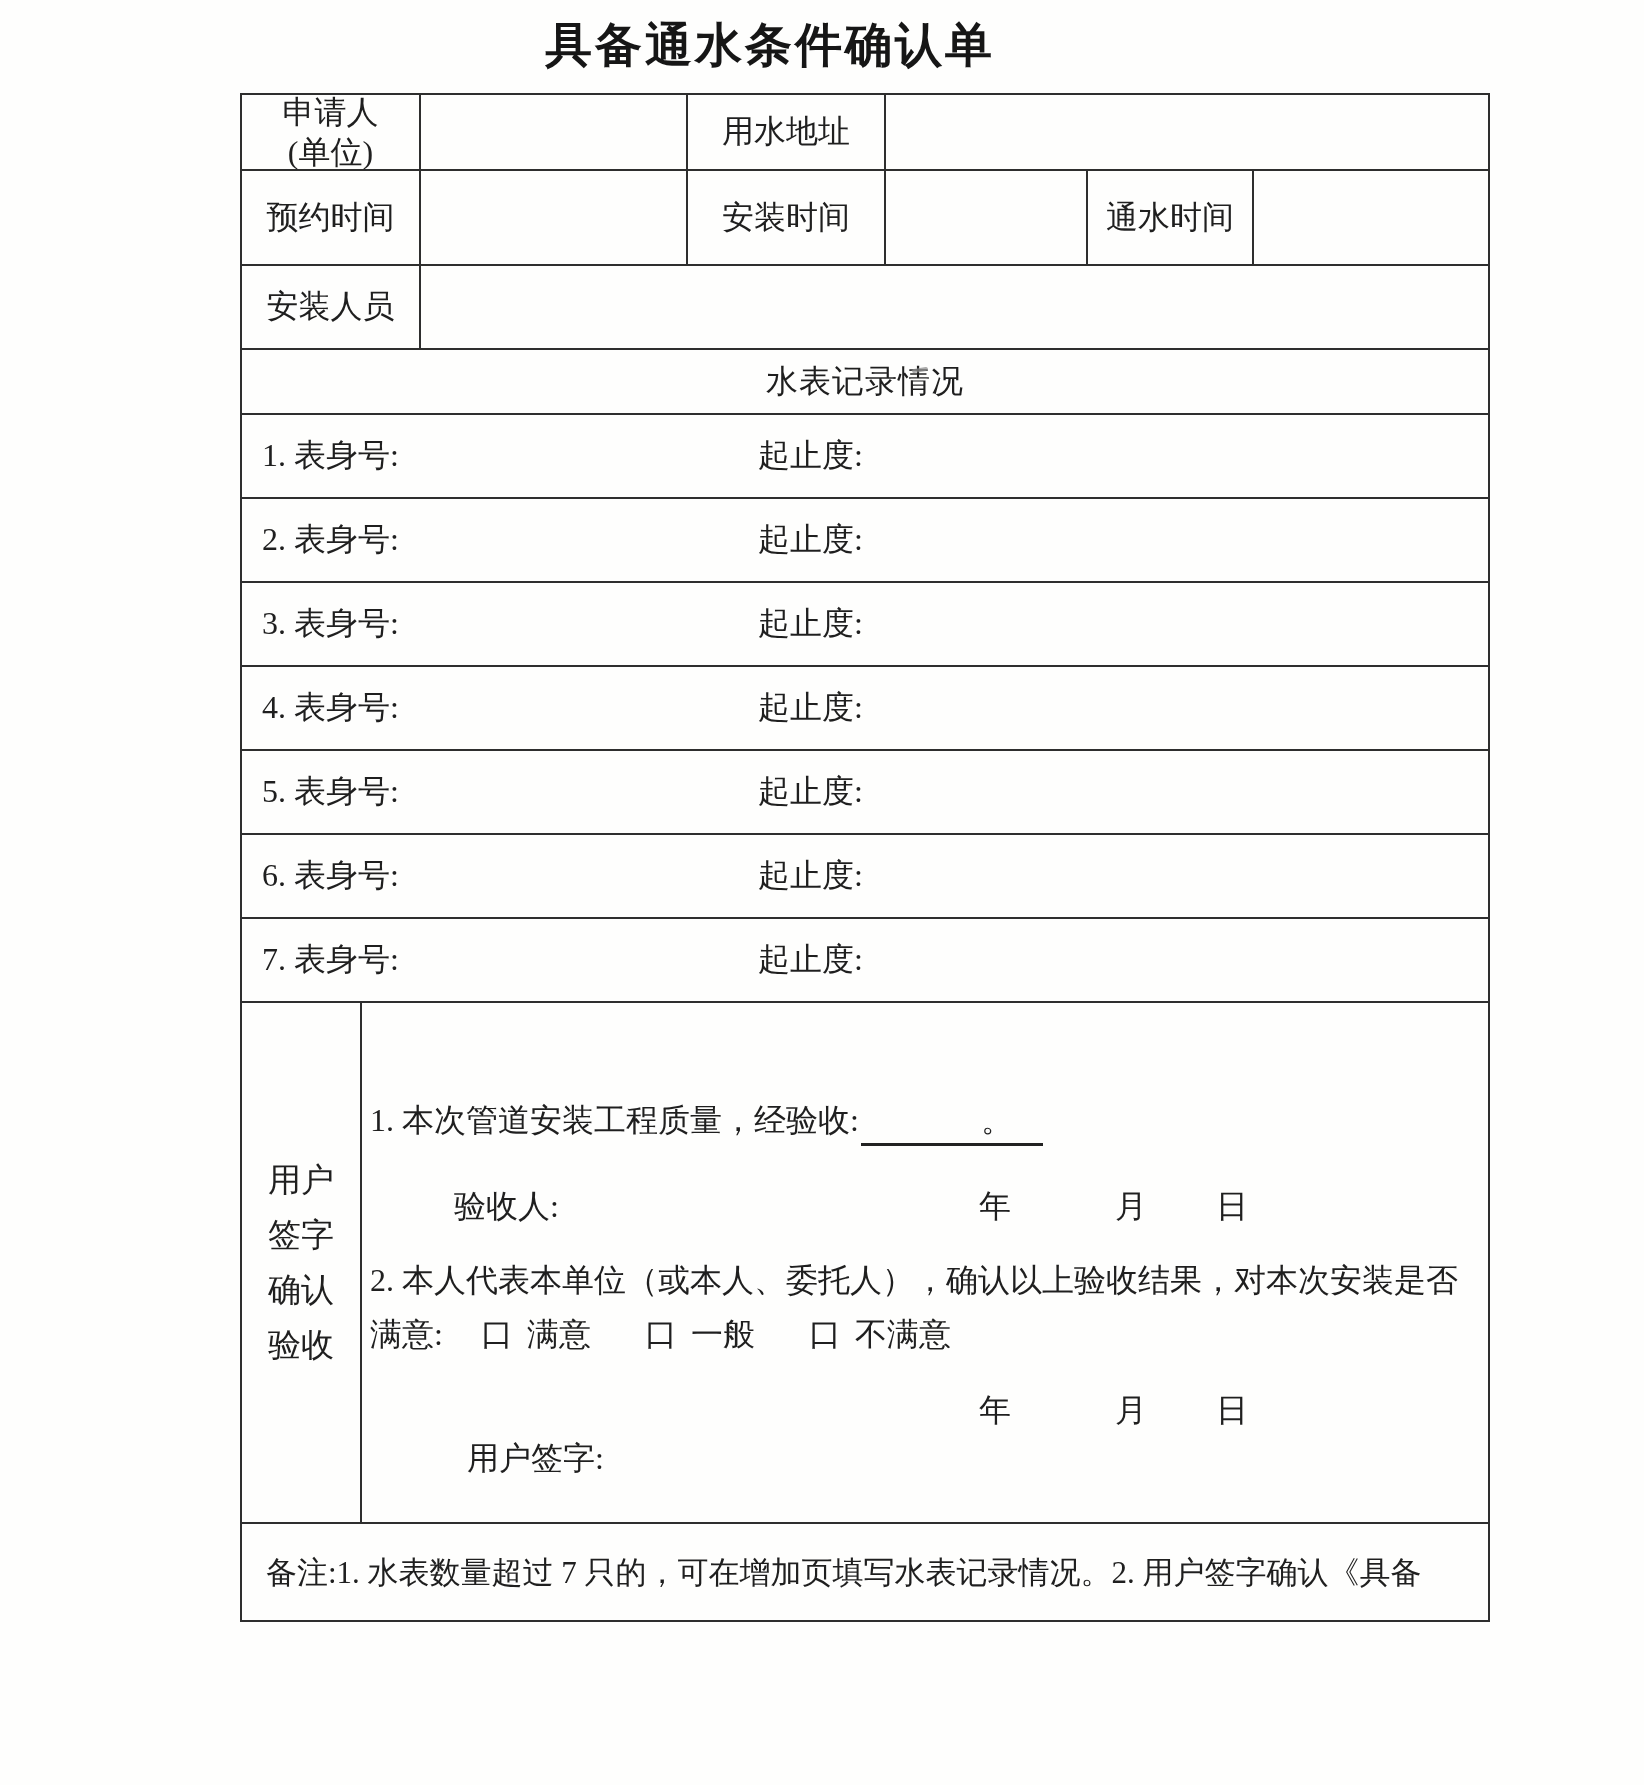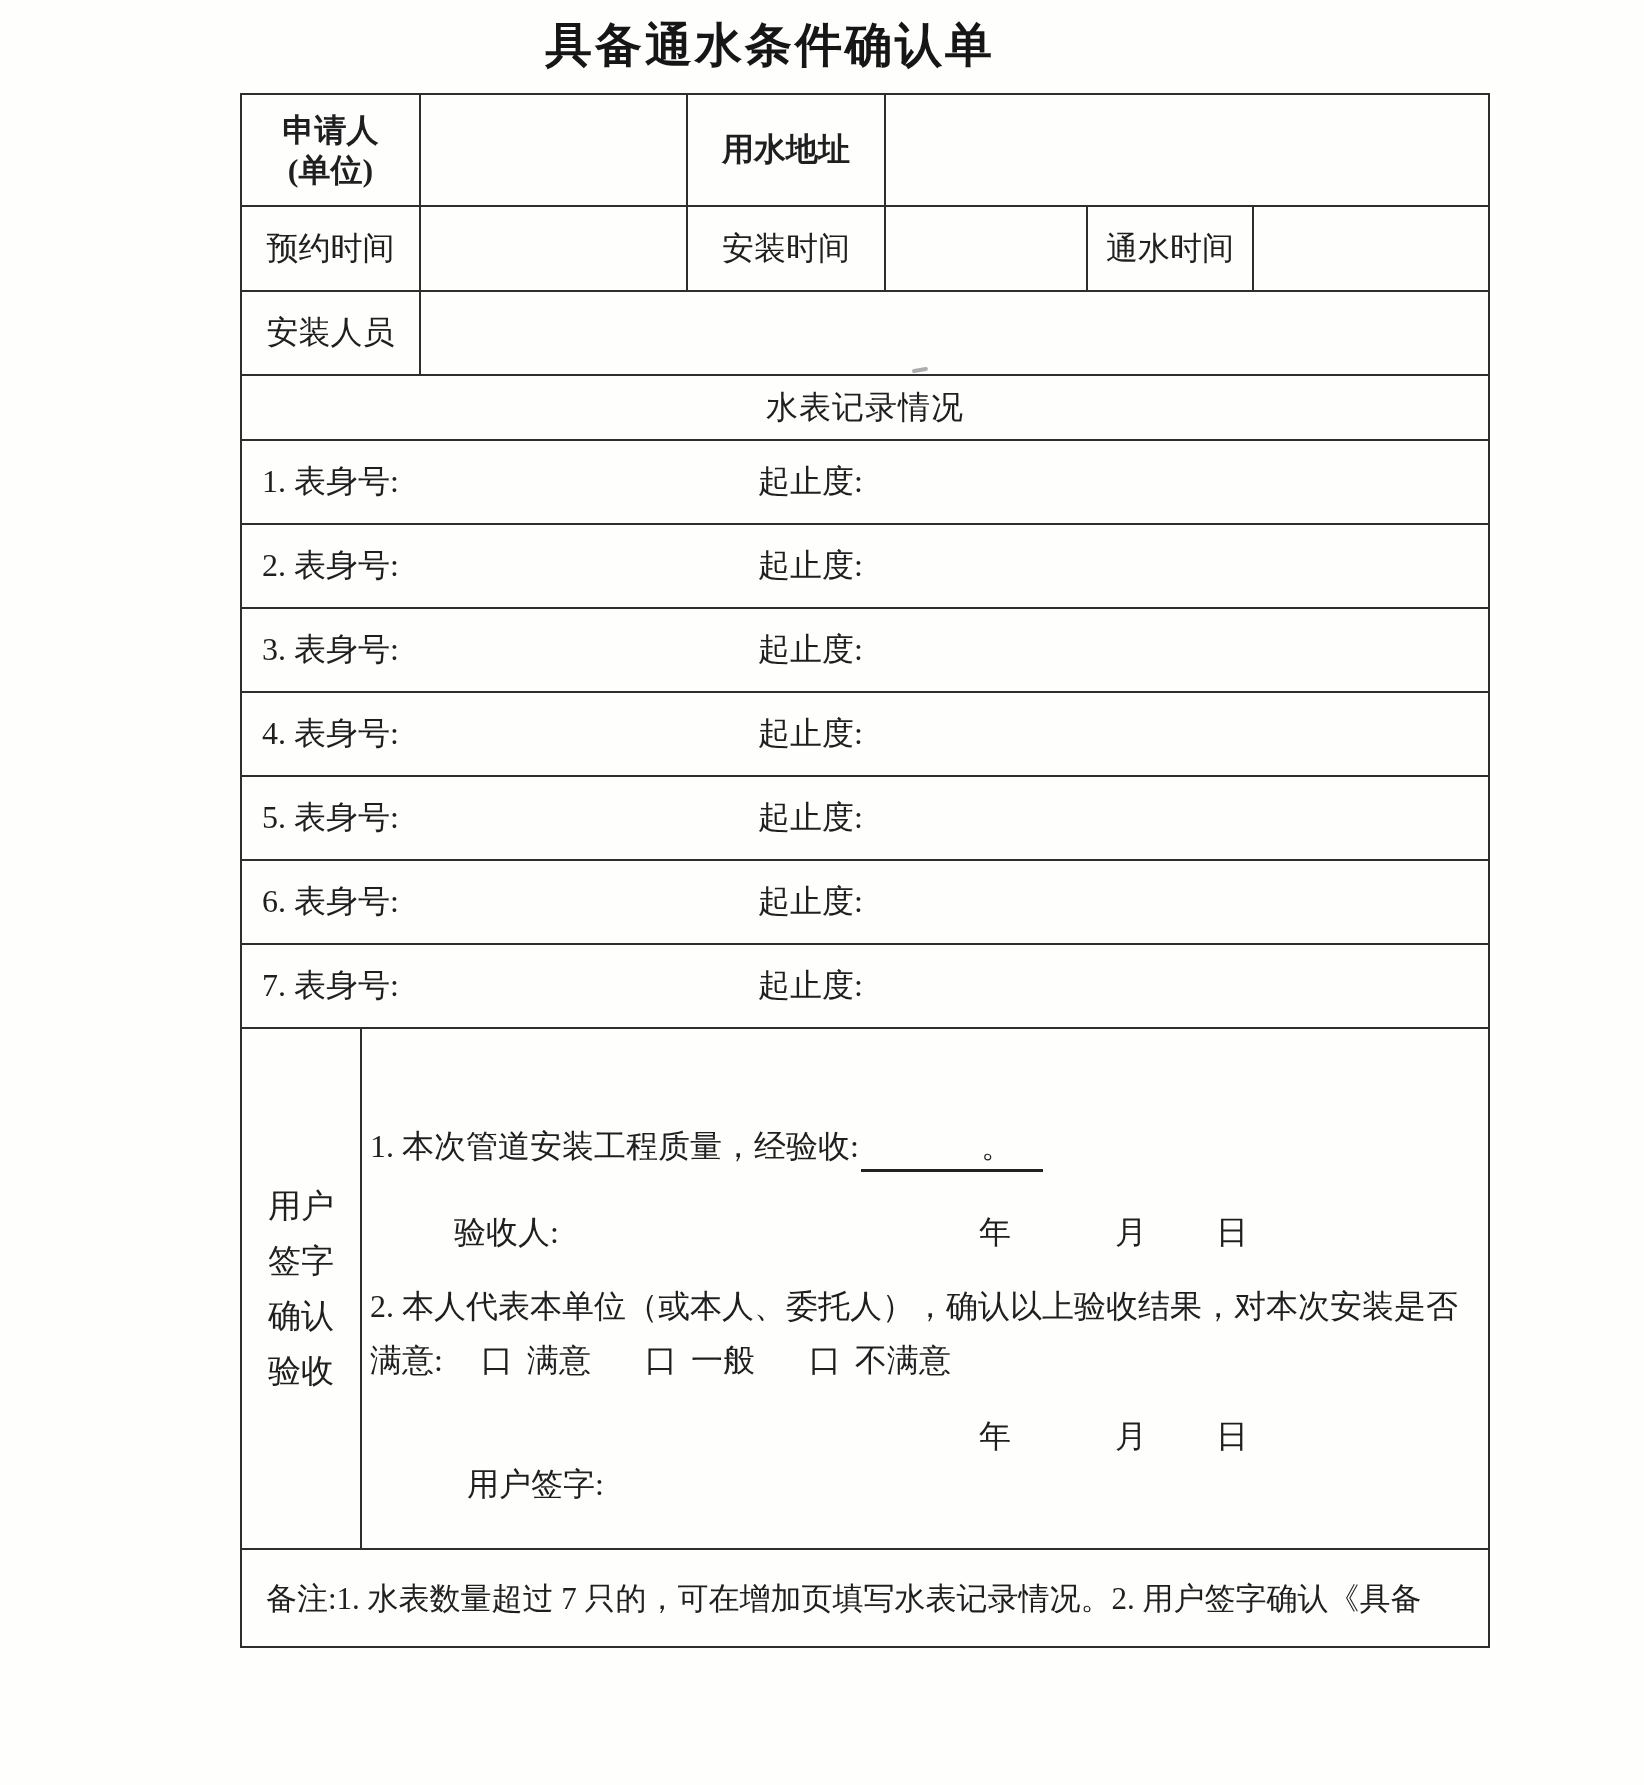--- a/index.html
+++ b/index.html
@@ -27,23 +27,23 @@
   }
   .cell:last-child { border-right:none; }
   .cell.value { justify-content:flex-start; }
   .c179 { flex:0 0 179px; }
   .c267 { flex:0 0 267px; }
   .c198 { flex:0 0 198px; }
   .c202 { flex:0 0 202px; }
   .c166 { flex:0 0 166px; }
   .c120 { flex:0 0 120px; }
   .grow { flex:1 1 auto;align-items:center; }
-  .r1 { height:112px;font-weight:bold; }
+  .r1 { height:76px; }
   .r2 { height:75px; }
-  .r3 { height:85px; }
+  .r3 { height:95px; }
   .r4 { height:84px; }
   .rhead { height:65px; }
   .rmeter { height:84px; }
   .rsig { height:521px; }
   .rnote { height:96px;padding-left:16px; }
   .two-line { flex-direction:column; line-height:40px; }
   .section-head { font-size:32px; letter-spacing:1px; }
   .meter-cell { padding-left:20px; }
   .meter-reading { position:absolute; left:516px; top:50%; transform:translateY(-50%); }
   .sig-side {

